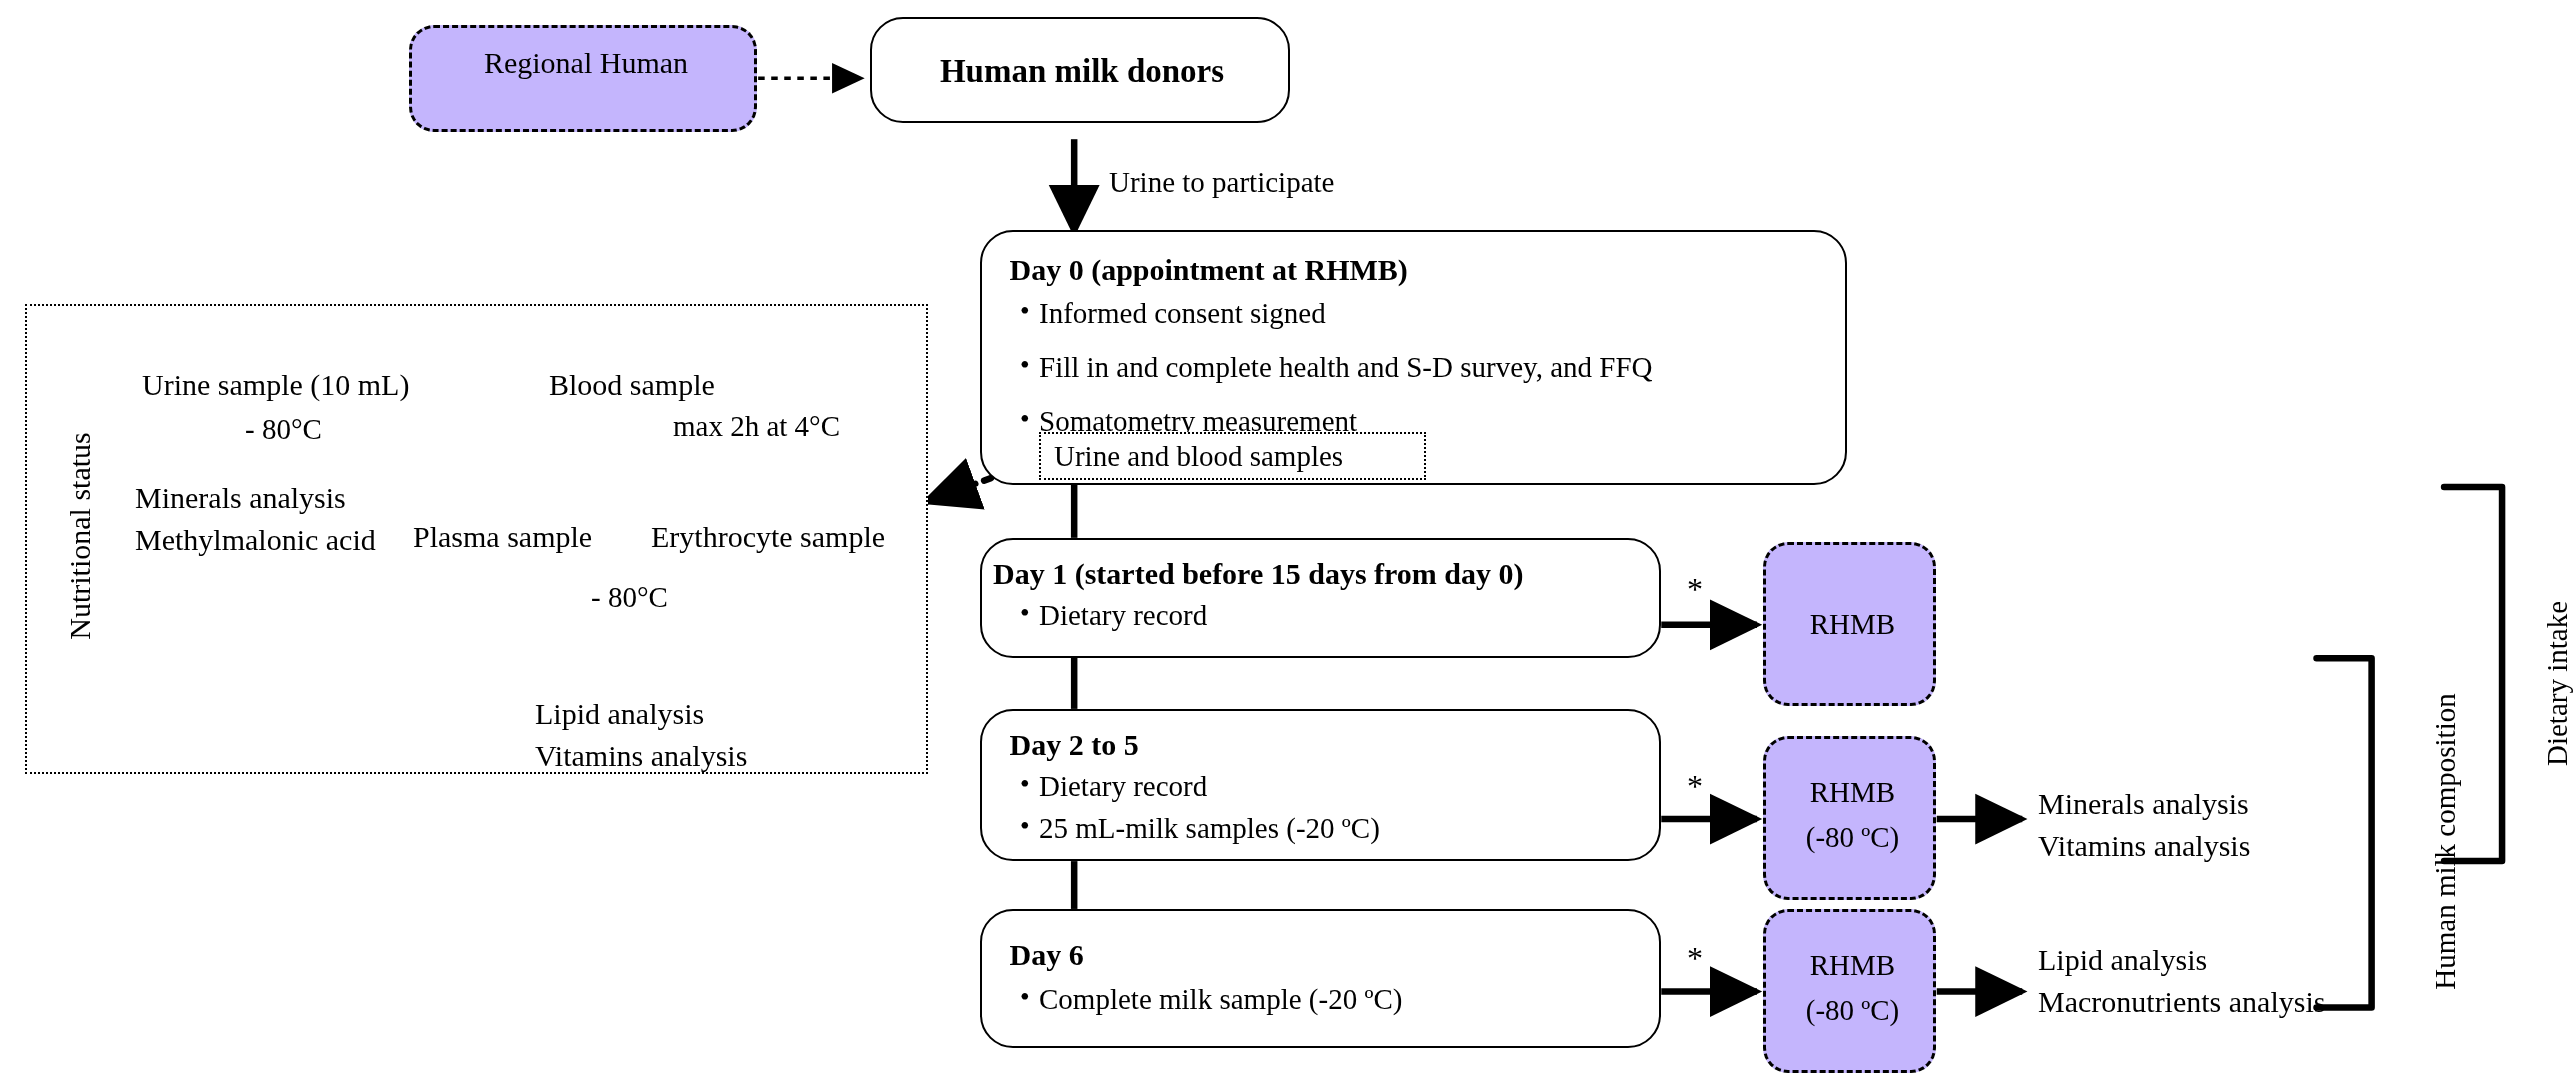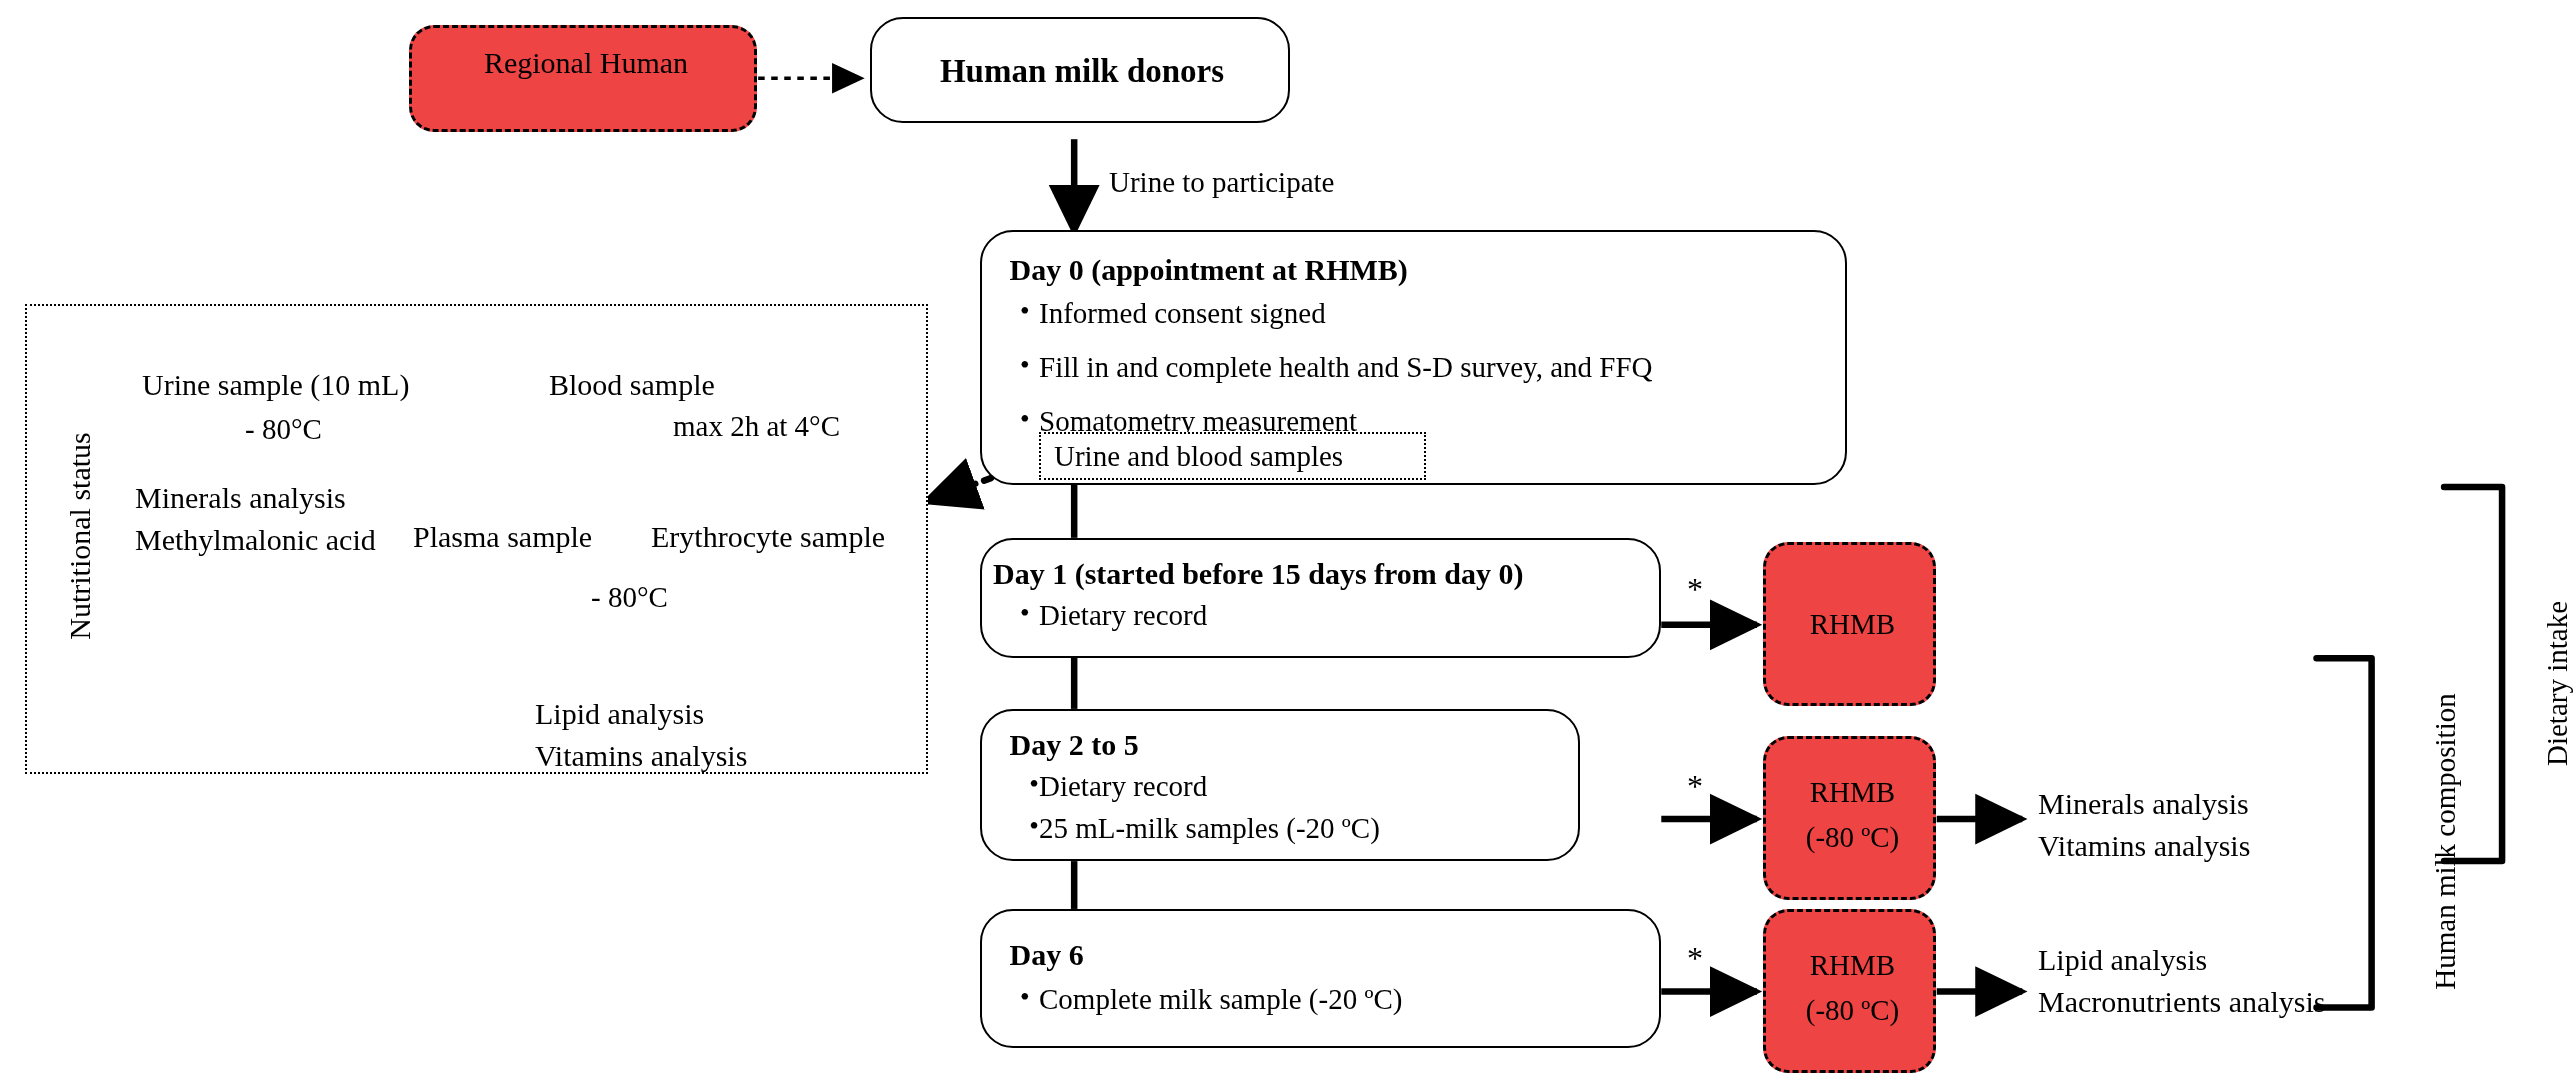--- a/index.html
+++ b/index.html
@@ -13,21 +13,21 @@
 
   .node{position:absolute;box-sizing:border-box;background:#fff;}
 
   
   .box-solid{
     border:2.9px solid #000;border-radius:33px;
     background:#fff;
   }
   
   .box-dashed{
-    border:3.6px dashed #000;border-radius:25px;background:#ef4444;
+    border:3.6px dashed #000;border-radius:25px;background:#c4b5fd;
   }
   
   .box-dotted{
     border:2.9px dotted #000;background:#fff;
   }
   .box-dotted-thin{
     border:2.2px dotted #000;background:#fff;
   }
 
   .lbl{position:absolute;white-space:nowrap;line-height:1.18;}
@@ -193,21 +193,21 @@
     <div class="bullet-row s40" style="left:38px;top:59px;">
       <span class="bullet-dot">•</span>
       <span>Dietary record</span>
     </div>
   </div>
   <div class="starsym" style="left:1687px;top:573px;">*</div>
   <div class="node box-dashed" style="left:1763px;top:542px;width:173px;height:164px;">
     <div class="lbl center s40" style="left:0;top:62px;width:173px;">RHMB</div>
   </div>
 
-  <div class="node box-solid" style="left:980px;top:709px;width:600px;height:152px;text-align:right;">
+  <div class="node box-solid" style="left:980px;top:709px;width:681px;height:152px;">
     <div class="lbl s42 t-bold" style="left:27.5px;top:16px;">Day 2 to 5</div>
     <div class="bullet-row s40" style="left:38px;top:59px;">
       <span class="bullet-dot">•</span>
       <span>Dietary record</span>
     </div>
     <div class="bullet-row s40" style="left:38px;top:101px;">
       <span class="bullet-dot">•</span>
       <span>25 mL-milk samples (-20 ºC)</span>
     </div>
   </div>

